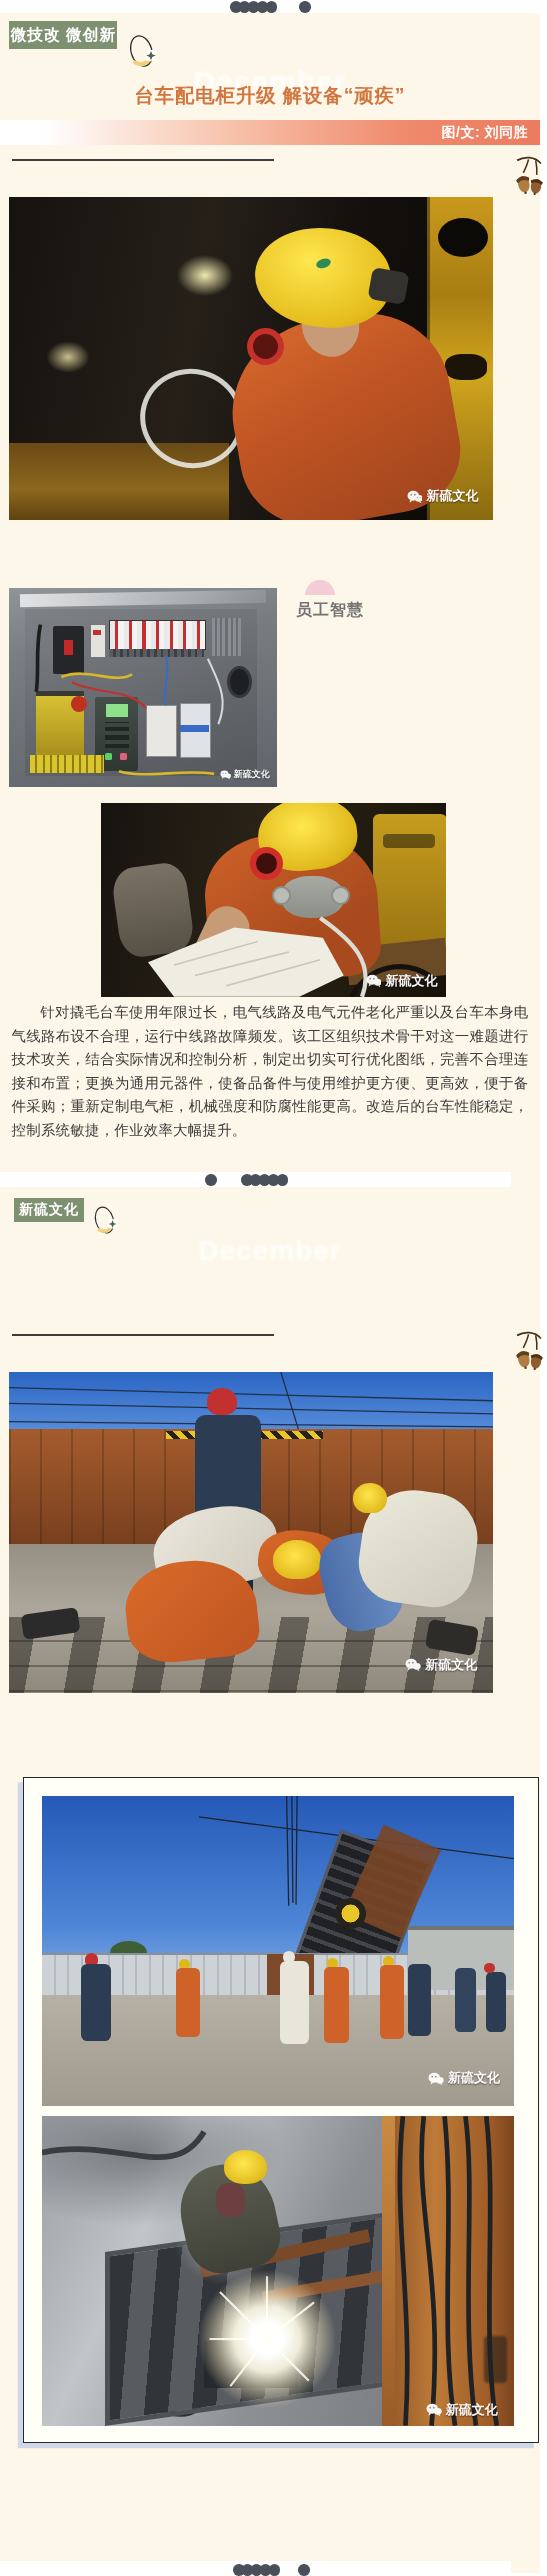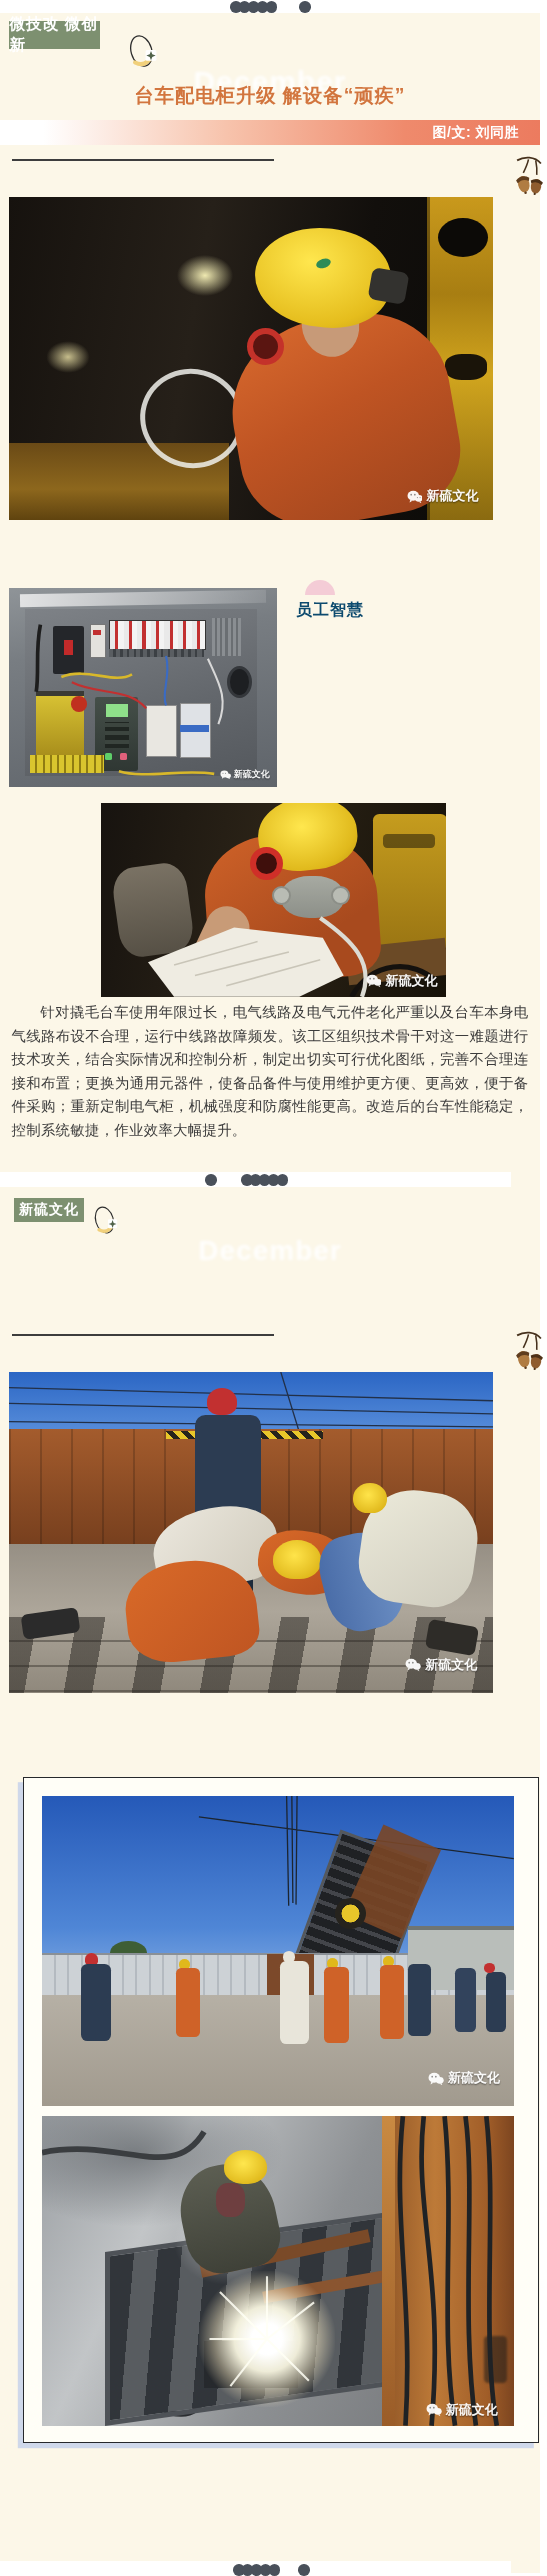--- a/index.html
+++ b/index.html
@@ -14,32 +14,32 @@
   .dot{width:11.5px;height:11.5px;border-radius:50%;background:#49505a;}
   .cluster .dot + .dot{margin-left:-2.6px;}
   
   .badge{position:absolute;background:#7d9070;color:#ffffff;font-weight:700;
          display:flex;align-items:center;justify-content:center;letter-spacing:1px;}
   .ghost{position:absolute;left:0;width:540px;text-align:center;color:rgba(255,255,255,0.92);
          font-weight:700;filter:blur(1.6px);letter-spacing:1px;line-height:1;}
   .sec-title{position:absolute;left:0;width:540px;text-align:center;color:#d2753e;
              font-weight:700;letter-spacing:1px;line-height:1.15;}
   .creditbar{position:absolute;left:0;width:540px;height:25px;display:flex;align-items:center;
-             justify-content:flex-end;padding-right:21px;box-sizing:border-box;
+             justify-content:flex-end;padding-right:12px;box-sizing:border-box;
              background:linear-gradient(90deg,#ffffff 0%,#ffffff 8%,#f7c3ac 42%,#ef8a6c 75%,#ec7b5f 100%);}
   .creditbar span{color:#ffffff;font-weight:700;font-size:14px;letter-spacing:0.5px;}
   .darkline{position:absolute;left:11.5px;width:262px;height:2.1px;background:#3d3d3d;}
   
   .para{position:absolute;left:11.5px;width:517px;font-size:14.4px;line-height:23.5px;color:#3c3c3c;
         text-align:justify;text-indent:2em;letter-spacing:0.3px;}
   
   .semi{position:absolute;left:305px;top:580px;width:30px;height:15px;background:#f4ccd6;
         border-radius:30px 30px 0 0;}
   .sidelabel{position:absolute;left:296px;top:600px;width:84px;font-size:16px;font-weight:700;
-             color:#0c4a6e;letter-spacing:1px;}
+             color:#737373;letter-spacing:1px;}
   
   .photo{position:absolute;overflow:hidden;}
   .wm{position:absolute;display:flex;align-items:center;gap:4.2px;color:#ffffff;font-weight:700;
       font-size:13px;text-shadow:0 0.5px 1.6px rgba(0,0,0,0.5);opacity:0.95;}
   .wm.small{font-size:9px;gap:2.6px;}
   .wm.small svg{width:11px;height:9.4px;}
   
   .card{position:absolute;left:22.5px;top:1777px;width:516px;height:666px;background:#fffef7;
         border:1px solid #26282b;box-sizing:border-box;box-shadow:-5.2px 5.2px 0 0 #cfd8ea;}
   .shape{position:absolute;}
@@ -55,21 +55,21 @@
     <div class="dot"></div>
       <div class="dot"></div>
       <div class="dot"></div>
       <div class="dot"></div>
       <div class="dot"></div>
   </div>
   <div class="dotrow" style="left:299px;top:1px;">
     <div class="dot"></div>
   </div>
 
-  <div class="badge" style="left:9.4px;top:21px;width:91px;height:28px;font-size:15.7px;">
+  <div class="badge" style="left:9.4px;top:21px;width:108px;height:28px;font-size:15.7px;">
     <span>微技改 微创新</span>
   </div>
 
   <svg class="abs" style="left:127px;top:29px;" width="32" height="46" viewBox="0 0 62 88">
     <g transform="rotate(-16 28 42)">
       <ellipse cx="28" cy="42" rx="20" ry="30" fill="none" stroke="#2d2d2d" stroke-width="2.5"></ellipse>
       <path d="M10 60 Q 26 76 46 56" stroke="#f1d07b" stroke-width="8" fill="none" stroke-linecap="round"></path>
     </g>
     <rect x="36" y="40" width="21" height="21" rx="3" fill="#ffffff"></rect>
     <path d="M46.5 42 L49 48.5 L55.5 51 L49 53.5 L46.5 60 L44 53.5 L37.5 51 L44 48.5 Z" fill="#50624a"></path>

